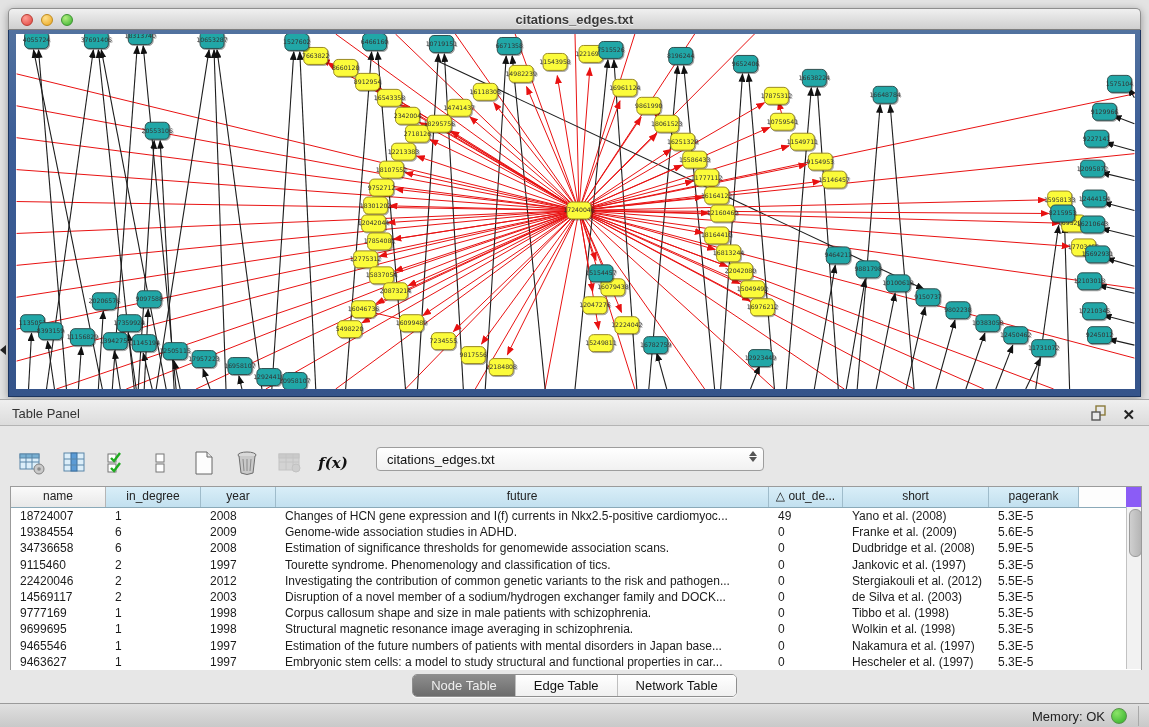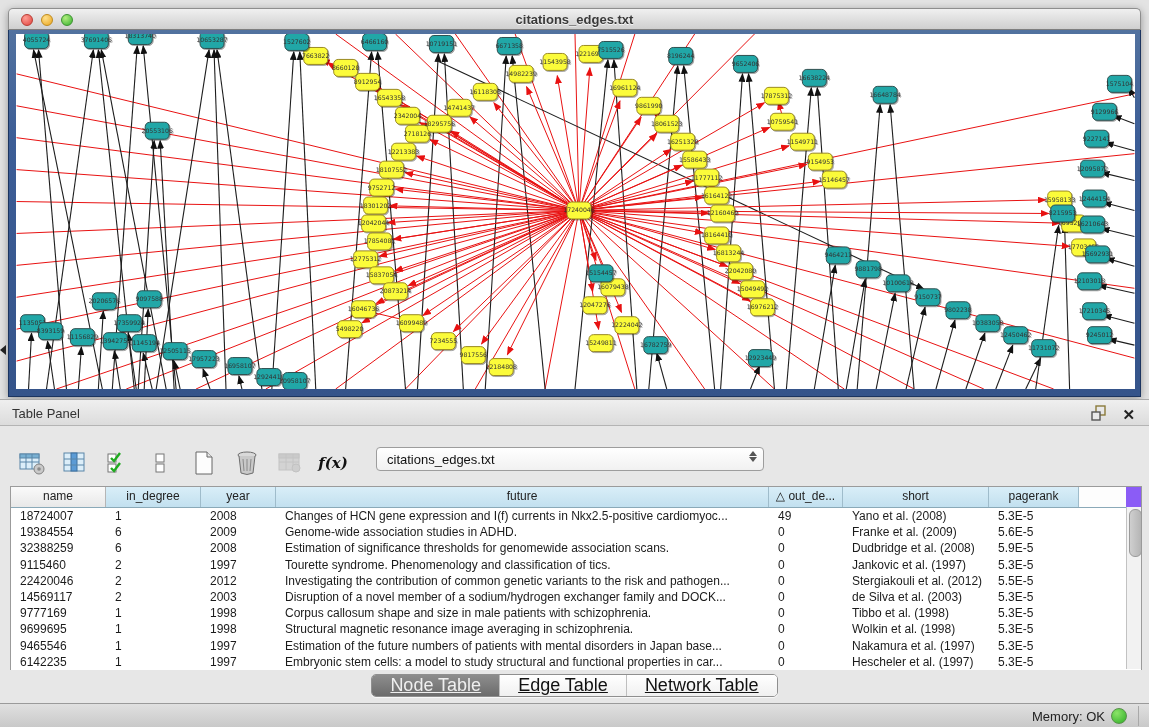--- a/index.html
+++ b/index.html
@@ -67,22 +67,22 @@
       padding-left:9px;overflow:hidden;white-space:nowrap;}
   .vsb{position:absolute;right:0;top:20px;width:15px;height:162px;background:#f2f2f2;
       border-left:1px solid #c2c2c2;box-sizing:border-box;}
   .vsb .thumb{position:absolute;left:1.5px;top:2px;width:11px;height:46px;border-radius:6px;
       background:linear-gradient(90deg,#cfcfcf,#b5b5b5);border:1px solid #9a9a9a;}
 
   .tabs-row{position:absolute;left:0;top:244px;width:1149px;height:33px;display:flex;
       justify-content:center;align-items:flex-start;padding-top:4px;box-sizing:border-box;}
   .seg-ctl{display:flex;height:21px;border:1px solid #8f8f8f;border-radius:5px;overflow:hidden;
       background:#fff;box-shadow:0 1px 1px rgba(255,255,255,.8);}
-  .seg{padding:0 18px;font-size:18px;line-height:21px;color:#111;background:linear-gradient(#fff,#f0f0f0);
-      border-right:1px solid #bfbfbf;text-decoration:underline;}
+  .seg{padding:0 18px;font-size:13px;line-height:21px;color:#111;background:linear-gradient(#fff,#f0f0f0);
+      border-right:1px solid #bfbfbf;}
   .seg:last-child{border-right:none;}
   .seg.sel{background:linear-gradient(#8d8d8d,#6c6c6c);color:#efefef;}
 
   .status-bar{position:absolute;left:0;top:703px;width:1149px;height:24px;box-sizing:border-box;
       background:linear-gradient(#e0e0e0,#c9c9c9);border-top:1px solid #9a9a9a;}
   .mem{position:absolute;right:44px;top:5px;font-size:13px;color:#222;text-align:center;}
   .mem-dot{position:absolute;right:22px;top:4px;width:14px;height:14px;border-radius:50%;
       background:radial-gradient(circle at 35% 30%,#8be468,#2fae27);border:1px solid #57904a;}
   .sb-div{position:absolute;right:10px;top:2px;width:1px;height:20px;background:#a9a9a9;}
 </style>
@@ -791,21 +791,21 @@
         <div class="tr">
           <div class="td c0">19384554</div>
           <div class="td c1">6</div>
           <div class="td c2">2009</div>
           <div class="td c3">Genome-wide association studies in ADHD.</div>
           <div class="td c4">0</div>
           <div class="td c5">Franke et al. (2009)</div>
           <div class="td c6">5.6E-5</div>
         </div>
         <div class="tr">
-          <div class="td c0">32388259</div>
+          <div class="td c0">34736658</div>
           <div class="td c1">6</div>
           <div class="td c2">2008</div>
           <div class="td c3">Estimation of significance thresholds for genomewide association scans.</div>
           <div class="td c4">0</div>
           <div class="td c5">Dudbridge et al. (2008)</div>
           <div class="td c6">5.9E-5</div>
         </div>
         <div class="tr">
           <div class="td c0">9115460</div>
           <div class="td c1">2</div>
@@ -854,21 +854,21 @@
         <div class="tr">
           <div class="td c0">9465546</div>
           <div class="td c1">1</div>
           <div class="td c2">1997</div>
           <div class="td c3">Estimation of the future numbers of patients with mental disorders in Japan base...</div>
           <div class="td c4">0</div>
           <div class="td c5">Nakamura et al. (1997)</div>
           <div class="td c6">5.3E-5</div>
         </div>
         <div class="tr">
-          <div class="td c0">6142235</div>
+          <div class="td c0">9463627</div>
           <div class="td c1">1</div>
           <div class="td c2">1997</div>
           <div class="td c3">Embryonic stem cells: a model to study structural and functional properties in car...</div>
           <div class="td c4">0</div>
           <div class="td c5">Hescheler et al. (1997)</div>
           <div class="td c6">5.3E-5</div>
         </div>
       </div>
     <div class="vsb">
       <div class="thumb"></div>

